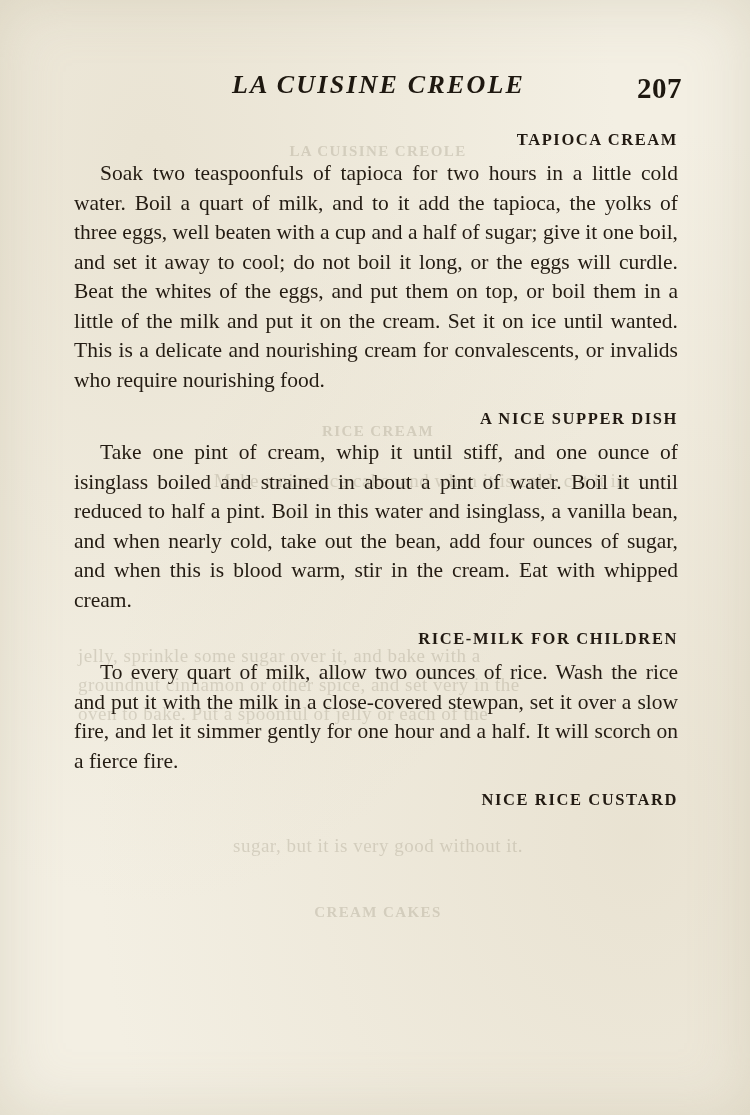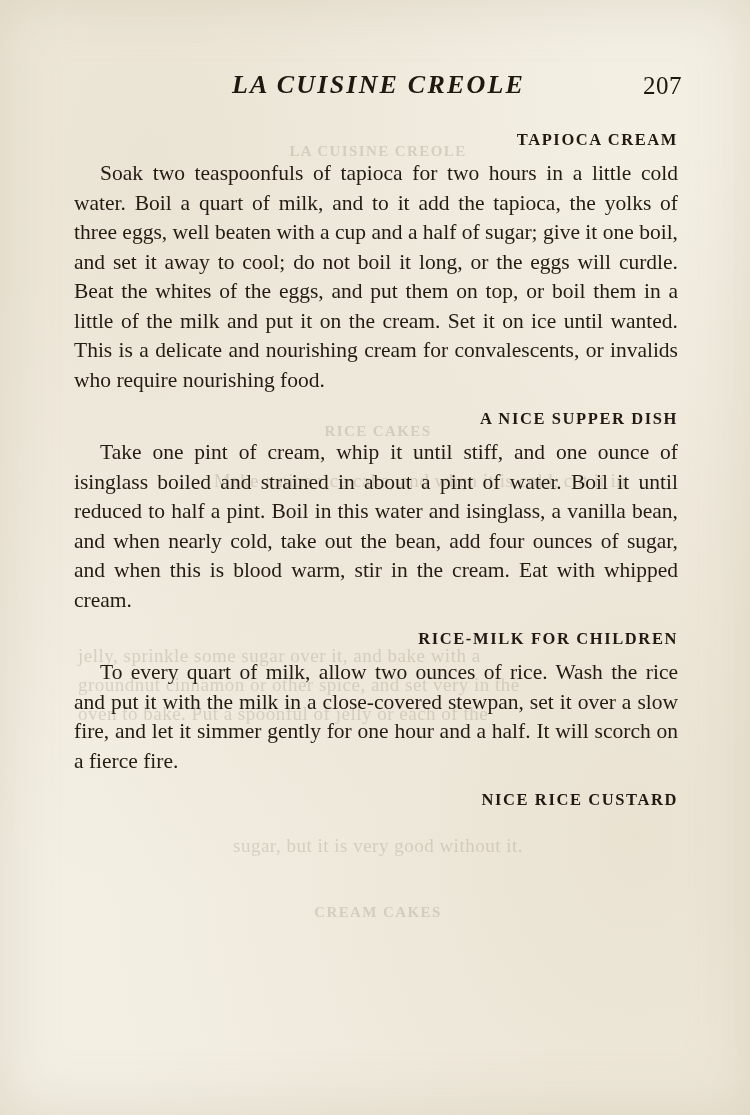--- a/index.html
+++ b/index.html
@@ -38,22 +38,22 @@
     font-style: italic;
     font-weight: bold;
     font-size: 26px;
     letter-spacing: 2.2px;
     color: #1e1810;
   }
   .page-number {
     position: absolute;
     right: 0;
     top: 2px;
-    font-size: 25px;
-    font-weight: normal;
+    font-size: 29px;
+    font-weight: bold;
     letter-spacing: 0.5px;
     color: #1e1810;
   }
   .content {
     position: absolute;
     top: 130px;
     left: 74px;
     width: 604px;
   }
   .recipe {
@@ -106,21 +106,21 @@
     pointer-events: none;
     box-shadow: inset 0 0 60px rgba(180,168,140,0.30);
   }
 </style>
 </head>
 <body>
 
 <div class="page">
 
   <div class="bleed b1">LA CUISINE CREOLE</div>
-  <div class="bleed b2">RICE CAKES</div>
+  <div class="bleed b2">RICE CREAM</div>
   <div class="bleed b3">Make a nice rice cake, and when it is cold, cut it in</div>
   <div class="bleed b4">jelly, sprinkle some sugar over it, and bake with a</div>
   <div class="bleed b5">groundnut cinnamon or other spice, and set very in the</div>
   <div class="bleed b6">oven to bake. Put a spoonful of jelly or each of the</div>
   <div class="bleed b7">sugar, but it is very good without it.</div>
   <div class="bleed b8">CREAM CAKES</div>
 
   <div class="header">
     <div class="running-title">LA CUISINE CREOLE</div>
     <div class="page-number">207</div>

